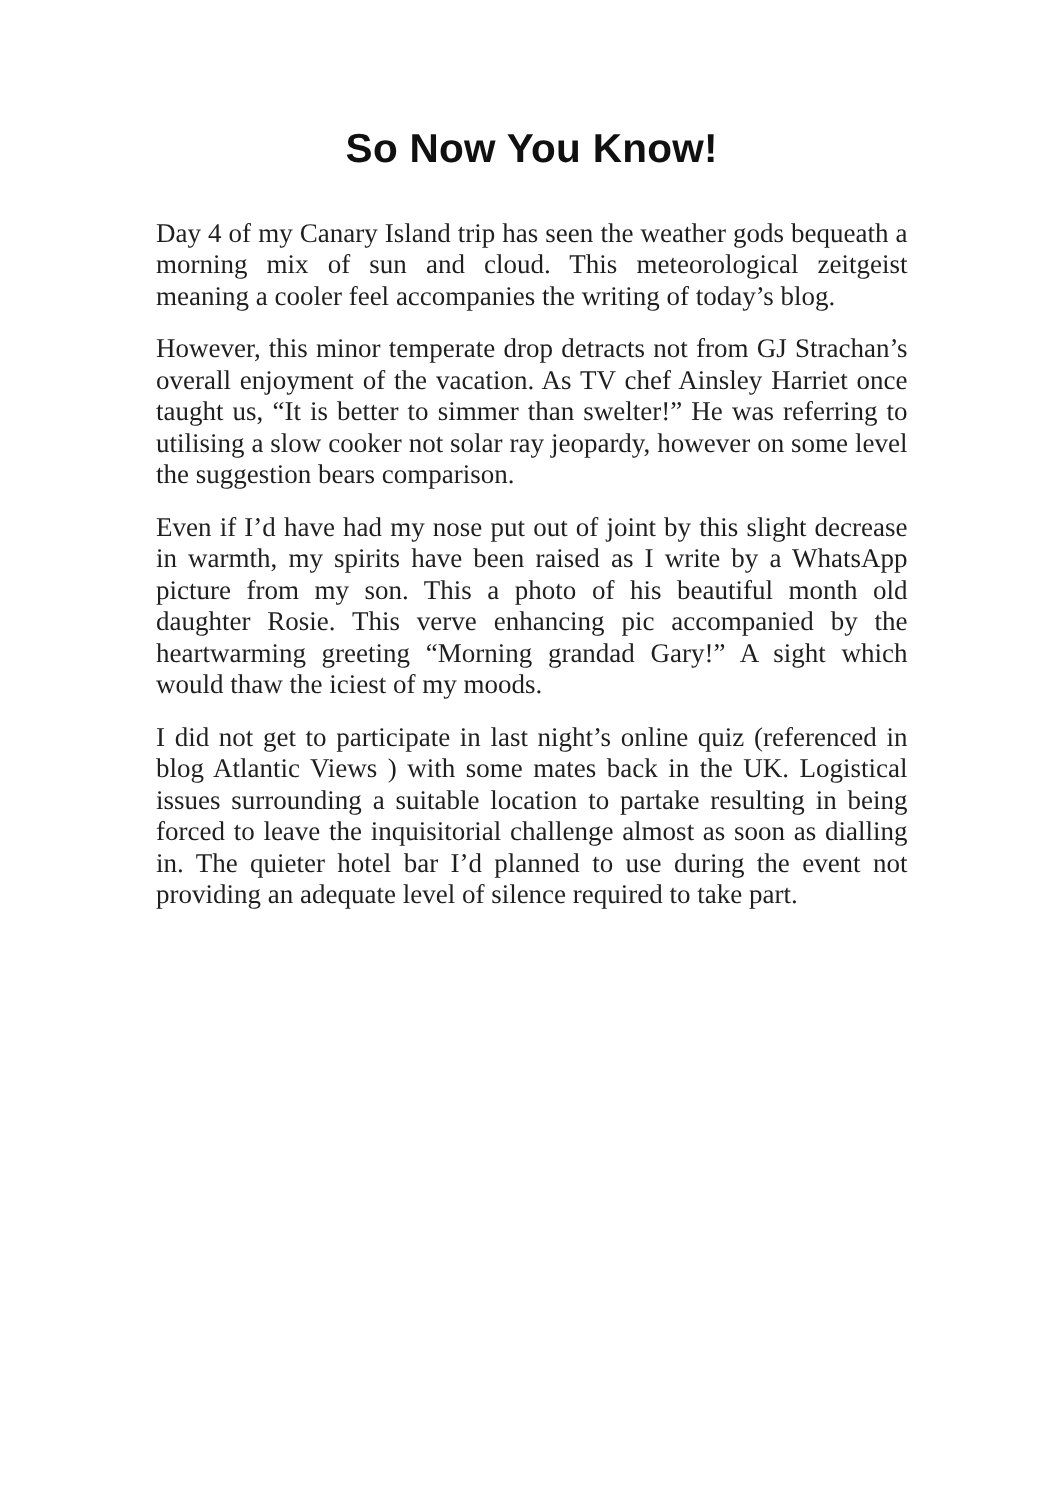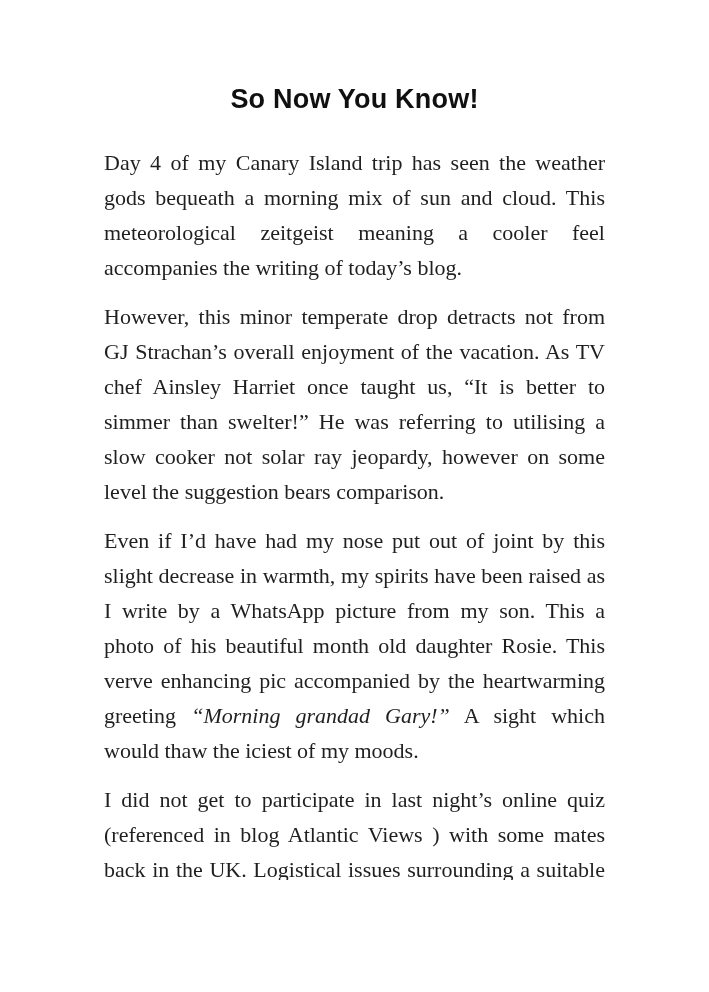--- a/index.html
+++ b/index.html
@@ -24,30 +24,29 @@
     letter-spacing: 0.2px;
     text-align: center;
     color: #101010;
     margin: 0;
     padding-top: 84px;
   }
   .content {
     margin: 30px 104px 0 104px;
   }
   .para {
-    font-size: 22px;
-    line-height: 35px;
+    font-size: 18px;
+    line-height: 21px;
     text-align: justify;
     margin: 0 0 14px 0;
   }
   .para.continued {
     text-align-last: justify;
   }
   .italic {
-    font-style: italic;
   }
   .page-number {
     position: absolute;
     left: 0;
     right: 0;
     bottom: 32px;
     text-align: center;
     font-size: 12px;
     color: #4a4a4a;
     font-family: "Liberation Serif", serif;

